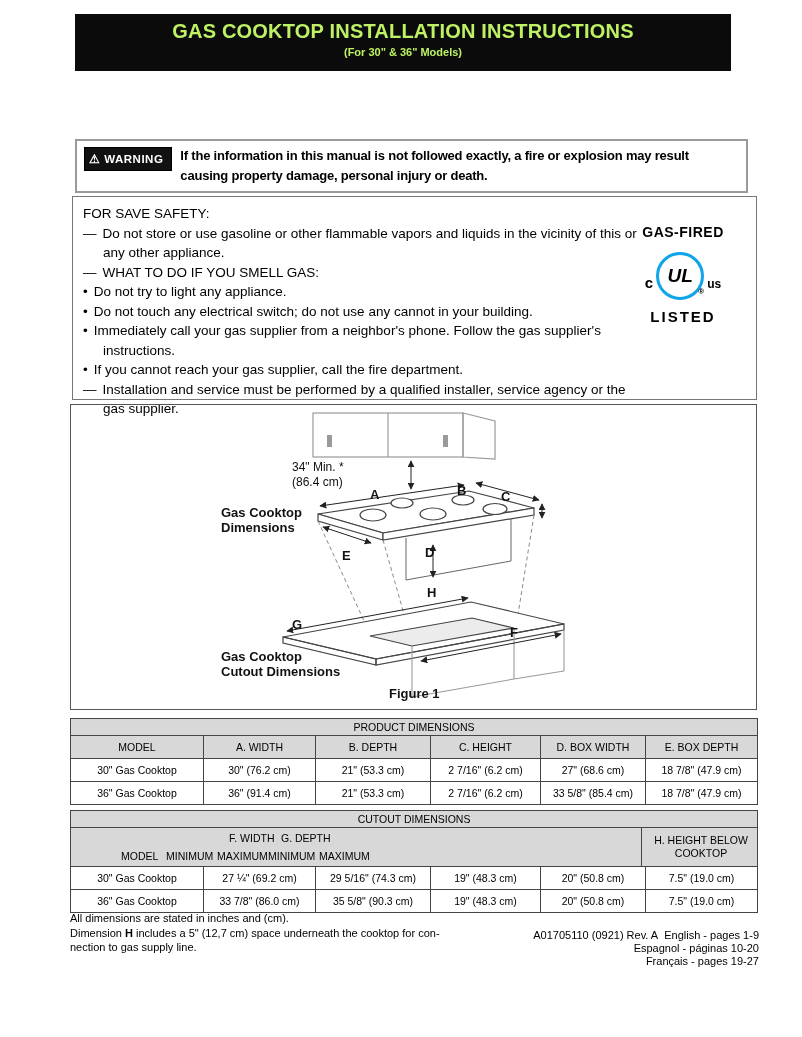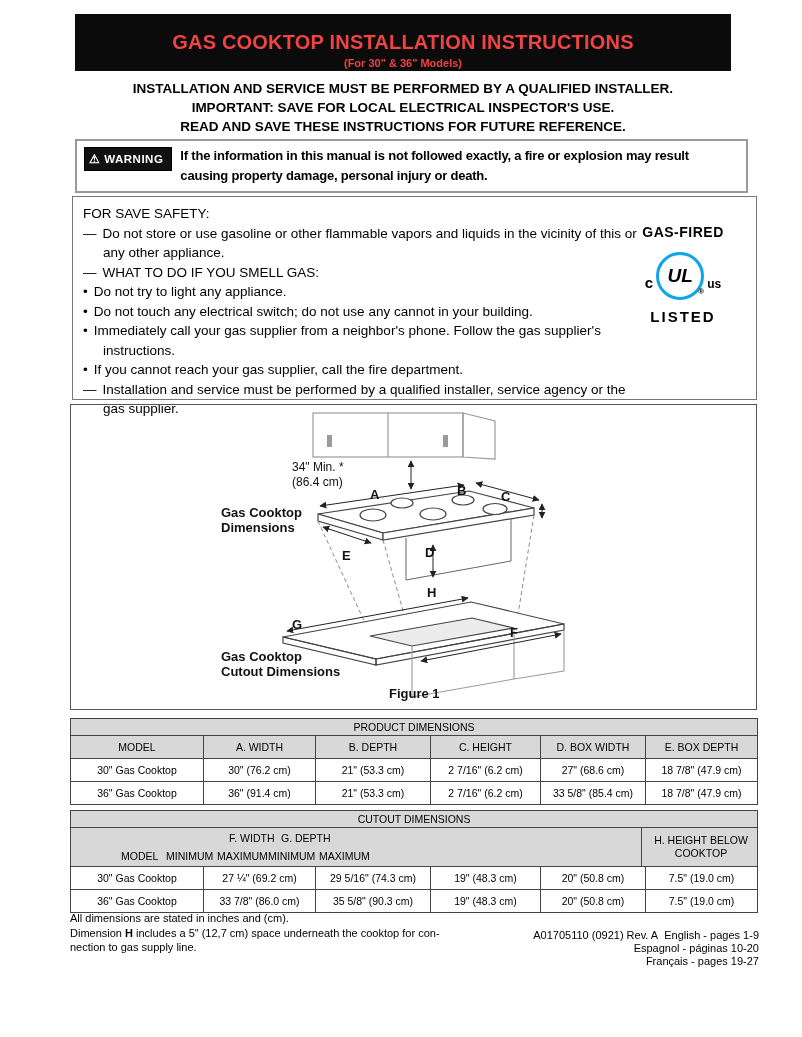--- a/index.html
+++ b/index.html
@@ -2,21 +2,21 @@
 <html><head>
 <meta charset="utf-8">
 <style>
   * { margin:0; padding:0; box-sizing:border-box; }
   html,body { background:#ffffff; }
   body { font-family:"Liberation Sans", sans-serif; color:#000; }
   .page { position:relative; width:802px; height:1037px; background:#fff; overflow:hidden; }
   .abs { position:absolute; }
 
   
-  .header-bar { left:75px; top:14px; width:656px; height:57px; background:#0b0b0b; color:#ef4444; text-align:center; padding-top:17px; }
+  .header-bar { left:75px; top:14px; width:656px; height:57px; background:#0b0b0b; color:#bef264; text-align:center; padding-top:6px; }
   .header-title { font-size:20px; font-weight:bold; letter-spacing:.2px; }
   .header-sub { font-size:11px; font-weight:bold; margin-top:3px; }
 
   
   .notices { left:72px; top:79px; width:662px; text-align:center; font-weight:bold; font-size:13.5px; line-height:19px; }
 
   
   .warning-box { left:75px; top:139px; width:673px; min-height:50px; border:2px solid #9a9a9a; padding:5px 7px; font-size:13px; font-weight:bold; line-height:20px; letter-spacing:-.2px; }
   .warning-badge { float:left; background:#111; color:#fff; border:1px solid #000; font-size:11.5px; font-weight:bold; padding:1px 8px 1px 4px; margin:1px 8px 2px 0; display:inline-flex; align-items:center; gap:4px; letter-spacing:.5px; }
   .warning-badge .tri { font-size:12px; line-height:12px; }
@@ -71,25 +71,20 @@
 </head>
 <body>
 
 <div class="page">
 
   <div class="abs header-bar">
     <div class="header-title">GAS COOKTOP INSTALLATION INSTRUCTIONS</div>
     <div class="header-sub">(For 30" &amp; 36" Models)</div>
   </div>
 
-  <div class="abs notices">
-    <div>INSTALLATION AND SERVICE MUST BE PERFORMED BY A QUALIFIED INSTALLER.</div>
-    <div>IMPORTANT: SAVE FOR LOCAL ELECTRICAL INSPECTOR'S USE.</div>
-    <div>READ AND SAVE THESE INSTRUCTIONS FOR FUTURE REFERENCE.</div>
-  </div>
 
   <div class="abs warning-box">
     <span class="warning-badge">
       <span class="tri">⚠</span>
       <span>WARNING</span>
     </span>
     <span>If the information in this manual is not followed exactly, a fire or explosion may result causing property damage, personal injury or death.</span>
   </div>
 
   <div class="abs safety-box">

